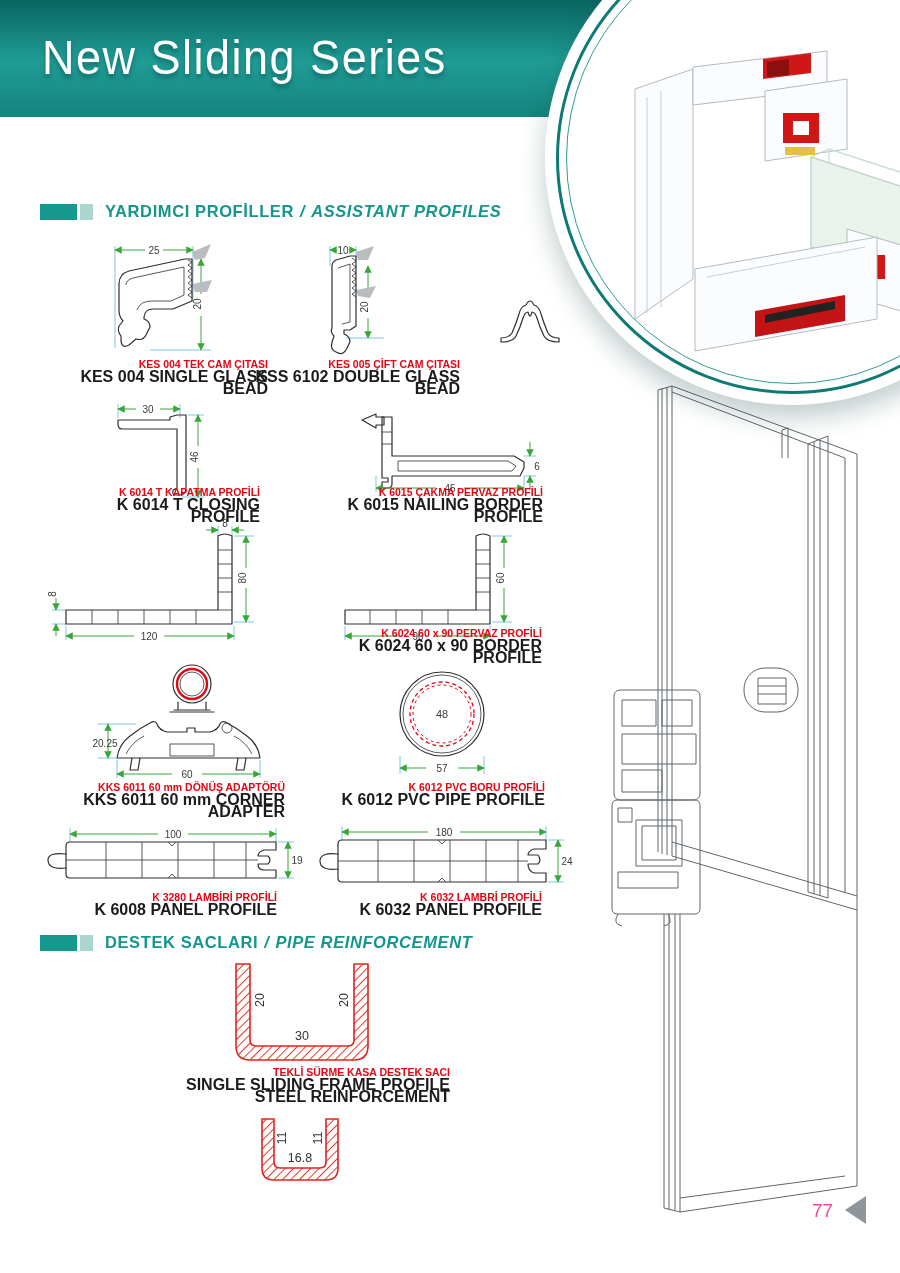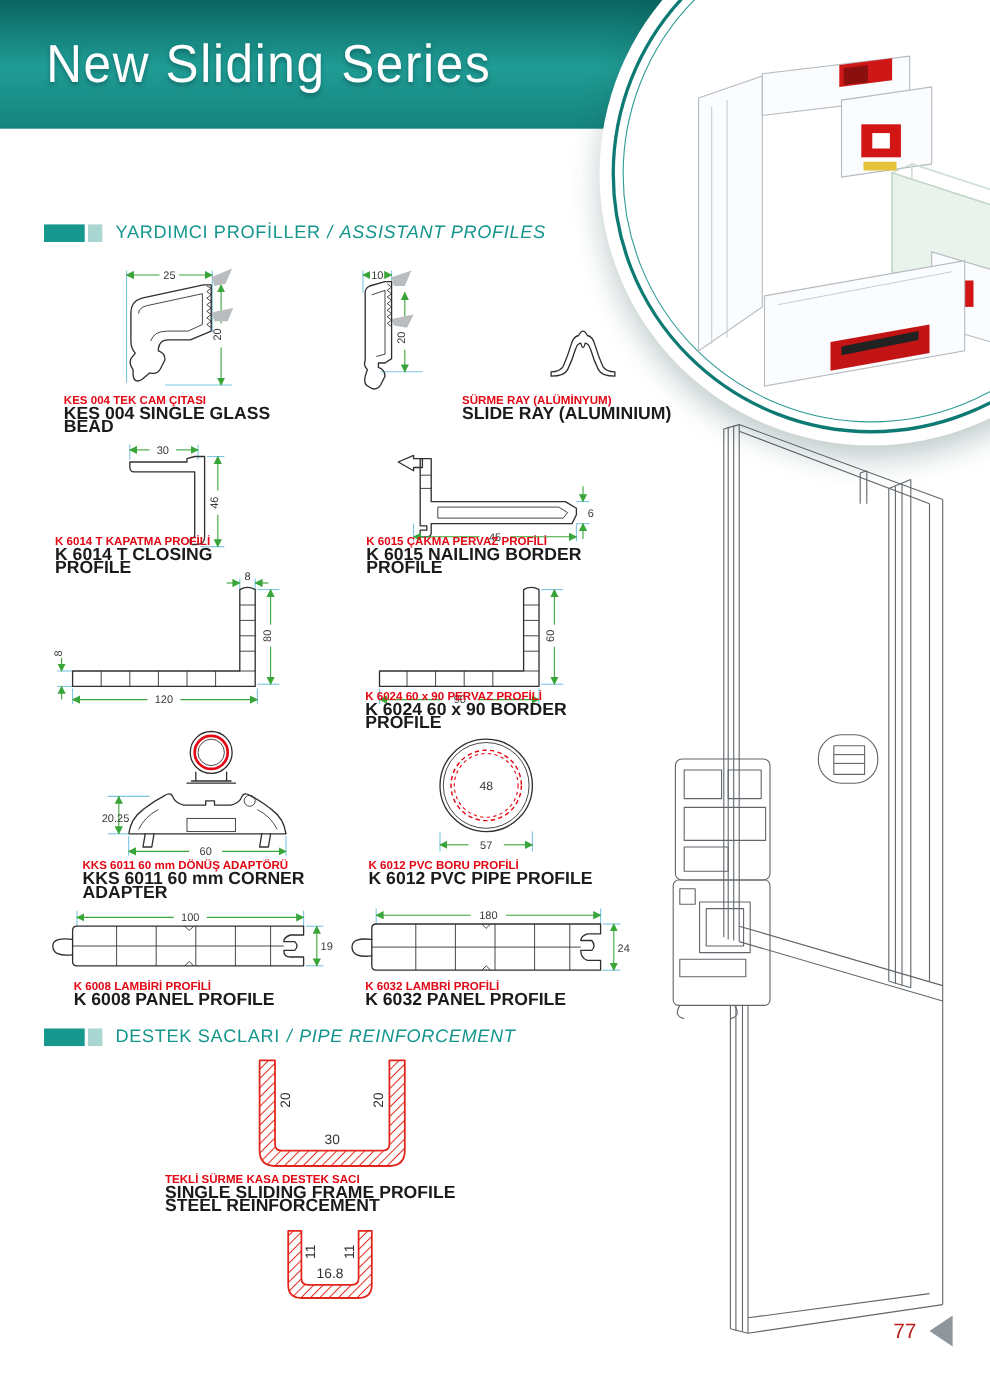--- a/index.html
+++ b/index.html
@@ -13,42 +13,42 @@
   
   .badge{position:absolute;left:545px;top:-89px;width:494px;height:494px;border-radius:50%;
          background:#fff;z-index:3;box-shadow:0 12px 26px rgba(30,70,70,.28);}
   .badge::before{content:"";position:absolute;inset:11px;border-radius:50%;border:3px solid #0d7a74;}
   .badge::after{content:"";position:absolute;inset:21px;border-radius:50%;border:1.5px solid #2f9c94;}
   .badge svg{position:absolute;left:70px;top:118px;}
   
   .sec-head{position:absolute;display:flex;align-items:center;z-index:2;}
   .sq-dark{width:37px;height:16px;background:#17988e;display:inline-block;}
   .sq-light{width:13px;height:16px;background:#a9d6d0;display:inline-block;margin-left:3px;}
-  .sec-txt{margin-left:12px;font-size:16.5px;font-weight:normal;color:#14968c;letter-spacing:.6px;}
+  .sec-txt{margin-left:12px;font-size:16.5px;font-weight:bold;color:#14968c;letter-spacing:.6px;}
   .sec-txt .en{font-style:italic;}
   .sec-txt .sep{margin:0 6px;font-style:italic;}
   
-  .cap{position:absolute;text-align:left;line-height:12.5px;z-index:2;}
+  .cap{position:absolute;text-align:right;line-height:12.5px;z-index:2;}
   .cap .tr{color:#e30613;font-weight:bold;font-size:10.5px;}
   .cap .en{color:#1b1b1b;font-weight:bold;font-size:16px;}
   
   svg{position:absolute;overflow:visible;z-index:2;}
   .out{stroke:#2f2f2f;stroke-width:1.2;fill:none;stroke-linejoin:round;stroke-linecap:round;}
   .thin{stroke:#2f2f2f;stroke-width:.8;fill:none;}
   .ext{stroke:#7cc6e2;stroke-width:1;fill:none;}
   .dl{stroke:#3aa53a;stroke-width:1;fill:none;}
   .dt{font-family:"Liberation Sans",sans-serif;font-size:10px;fill:#3a3a3a;text-anchor:middle;}
   .dts{font-family:"Liberation Sans",sans-serif;font-size:12.5px;fill:#333;text-anchor:middle;}
   .gask{fill:#b9bdc0;stroke:none;}
   .steel{fill:url(#hatch);stroke:#e3241b;stroke-width:1.6;stroke-linejoin:round;}
   .sketch{stroke:#60666b;stroke-width:1;fill:none;stroke-linejoin:round;}
   .ph-out{fill:#fbfcfd;stroke:#b4bac0;stroke-width:1;}
   .ph-line{stroke:#c9ced3;stroke-width:1;fill:none;}
   
-  .pagenum{position:absolute;left:812px;top:1200px;color:#b91c1c;font-size:19px;z-index:2;}
+  .pagenum{position:absolute;left:812px;top:1200px;color:#ec4899;font-size:19px;z-index:2;}
   .nav-tri{position:absolute;left:845px;top:1196px;width:0;height:0;z-index:2;
            border-top:14px solid transparent;border-bottom:14px solid transparent;border-right:21px solid #8e969b;}
 </style>
 </head>
 <body>
 
 <div class="page">
 
   <svg width="0" height="0" style="position:absolute">
     <defs>
@@ -177,28 +177,28 @@
     <text class="dt" x="43" y="15.5">10</text>
     <line class="dl" x1="68" y1="58" x2="68" y2="28" marker-end="url(#ar)"></line>
     <line class="dl" x1="68" y1="80" x2="68" y2="100" marker-end="url(#ar)"></line>
     <text class="dt" x="68" y="69" transform="rotate(-90 68 69)">20</text>
     <polygon class="gask" points="56,14 74,8 68,22 58,22"></polygon>
     <polygon class="gask" points="56,52 76,48 70,60 58,58"></polygon>
     <path class="out" d="M32,28 Q32,24 36,22 L50,18 L56,18 L56,88 L50,92 L44,92 L44,96 Q50,98 50,104 L46,112 Q42,118 36,114 Q30,112 32,104 L34,98 Q30,94 32,90 Z"></path>
     <path class="thin" d="M38,30 L50,26 L50,84 L42,86"></path>
     <path class="thin" d="M52,20 l4,3 -4,3 4,3 -4,3 4,3 -4,3 4,3 -4,3 4,3 -4,3 4,3 -4,3 4,3"></path>
   </svg>
+  <div class="cap" style="left:250px;top:358px;width:210px">
+    <div class="tr">KES 005 ÇİFT CAM ÇITASI</div>
+    <div class="en">KSS 6102 DOUBLE GLASS BEAD</div>
+  </div>
 
   <svg style="left:495px;top:300px" width="70" height="55" viewBox="0 0 70 55">
     <path class="out" d="M6,42 L6,38 Q14,38 17,33 Q21,24 24,14 Q26,6 31,5 Q33,1 35,1 Q37,1 39,5 Q44,6 46,14 Q49,24 53,33 Q56,38 64,38 L64,42 Q52,42 49,36 Q45,28 42,18 Q40,12 37,12 Q36,16 35,16 Q34,16 33,12 Q30,12 28,18 Q25,28 21,36 Q18,42 6,42 Z"></path>
   </svg>
-  <div class="cap" style="left:420px;top:358px;width:210px">
-    <div class="tr">SÜRME RAY (ALÜMİNYUM)</div>
-    <div class="en">SLIDE RAY (ALUMINIUM)</div>
-  </div>
 
   <svg style="left:100px;top:398px" width="120" height="110" viewBox="0 0 120 110">
     <line class="ext" x1="18" y1="6" x2="18" y2="20"></line>
     <line class="ext" x1="80" y1="6" x2="80" y2="20"></line>
     <line class="ext" x1="88" y1="17" x2="104" y2="17"></line>
     <line class="ext" x1="82" y1="99" x2="104" y2="99"></line>
     <line class="dl" x1="18" y1="11" x2="36" y2="11" marker-start="url(#ar)"></line>
     <line class="dl" x1="60" y1="11" x2="80" y2="11" marker-end="url(#ar)"></line>
     <text class="dt" x="48" y="14.5">30</text>
     <line class="dl" x1="98" y1="48" x2="98" y2="17" marker-end="url(#ar)"></line>
@@ -329,21 +329,21 @@
     <path class="out" d="M30,16 L236,16 L236,24 L224,24 Q218,26 218,30 L228,30 Q232,34 228,38 L218,38 Q218,44 224,44 L236,44 L236,52 L30,52 Q26,52 26,48 L26,20 Q26,16 30,16 Z"></path>
     <path class="out" d="M26,28 Q8,26 8,34 Q8,44 26,42"></path>
     <path class="thin" d="M66,16 L66,52 M102,16 L102,52 M138,16 L138,52 M174,16 L174,52 M206,16 L206,52 M26,34 L218,34"></path>
     <path class="thin" d="M128,16 L132,20 L136,16 M128,52 L132,48 L136,52"></path>
     <line class="ext" x1="238" y1="16" x2="254" y2="16"></line>
     <line class="ext" x1="238" y1="52" x2="254" y2="52"></line>
     <line class="dl" x1="248" y1="16" x2="248" y2="52" marker-start="url(#ar)" marker-end="url(#ar)"></line>
     <text class="dt" x="257" y="38" text-anchor="start">19</text>
   </svg>
   <div class="cap" style="left:67px;top:891px;width:210px">
-    <div class="tr">K 6008 LAMBİRİ PROFİLİ</div>
+    <div class="tr">K 3280 LAMBİRİ PROFİLİ</div>
     <div class="en">K 6008 PANEL PROFILE</div>
   </div>
 
   <svg style="left:316px;top:824px" width="262" height="70" viewBox="0 0 262 70">
     <line class="ext" x1="26" y1="2" x2="26" y2="16"></line>
     <line class="ext" x1="230" y1="2" x2="230" y2="16"></line>
     <line class="dl" x1="26" y1="8" x2="112" y2="8" marker-start="url(#ar)"></line>
     <line class="dl" x1="144" y1="8" x2="230" y2="8" marker-end="url(#ar)"></line>
     <text class="dt" x="128" y="11.5">180</text>
     <path class="out" d="M26,16 L230,16 L230,25 L218,25 Q212,27 212,31 L222,31 Q226,36 222,40 L212,40 Q212,47 218,49 L230,49 L230,58 L26,58 Q22,58 22,54 L22,20 Q22,16 26,16 Z"></path>

